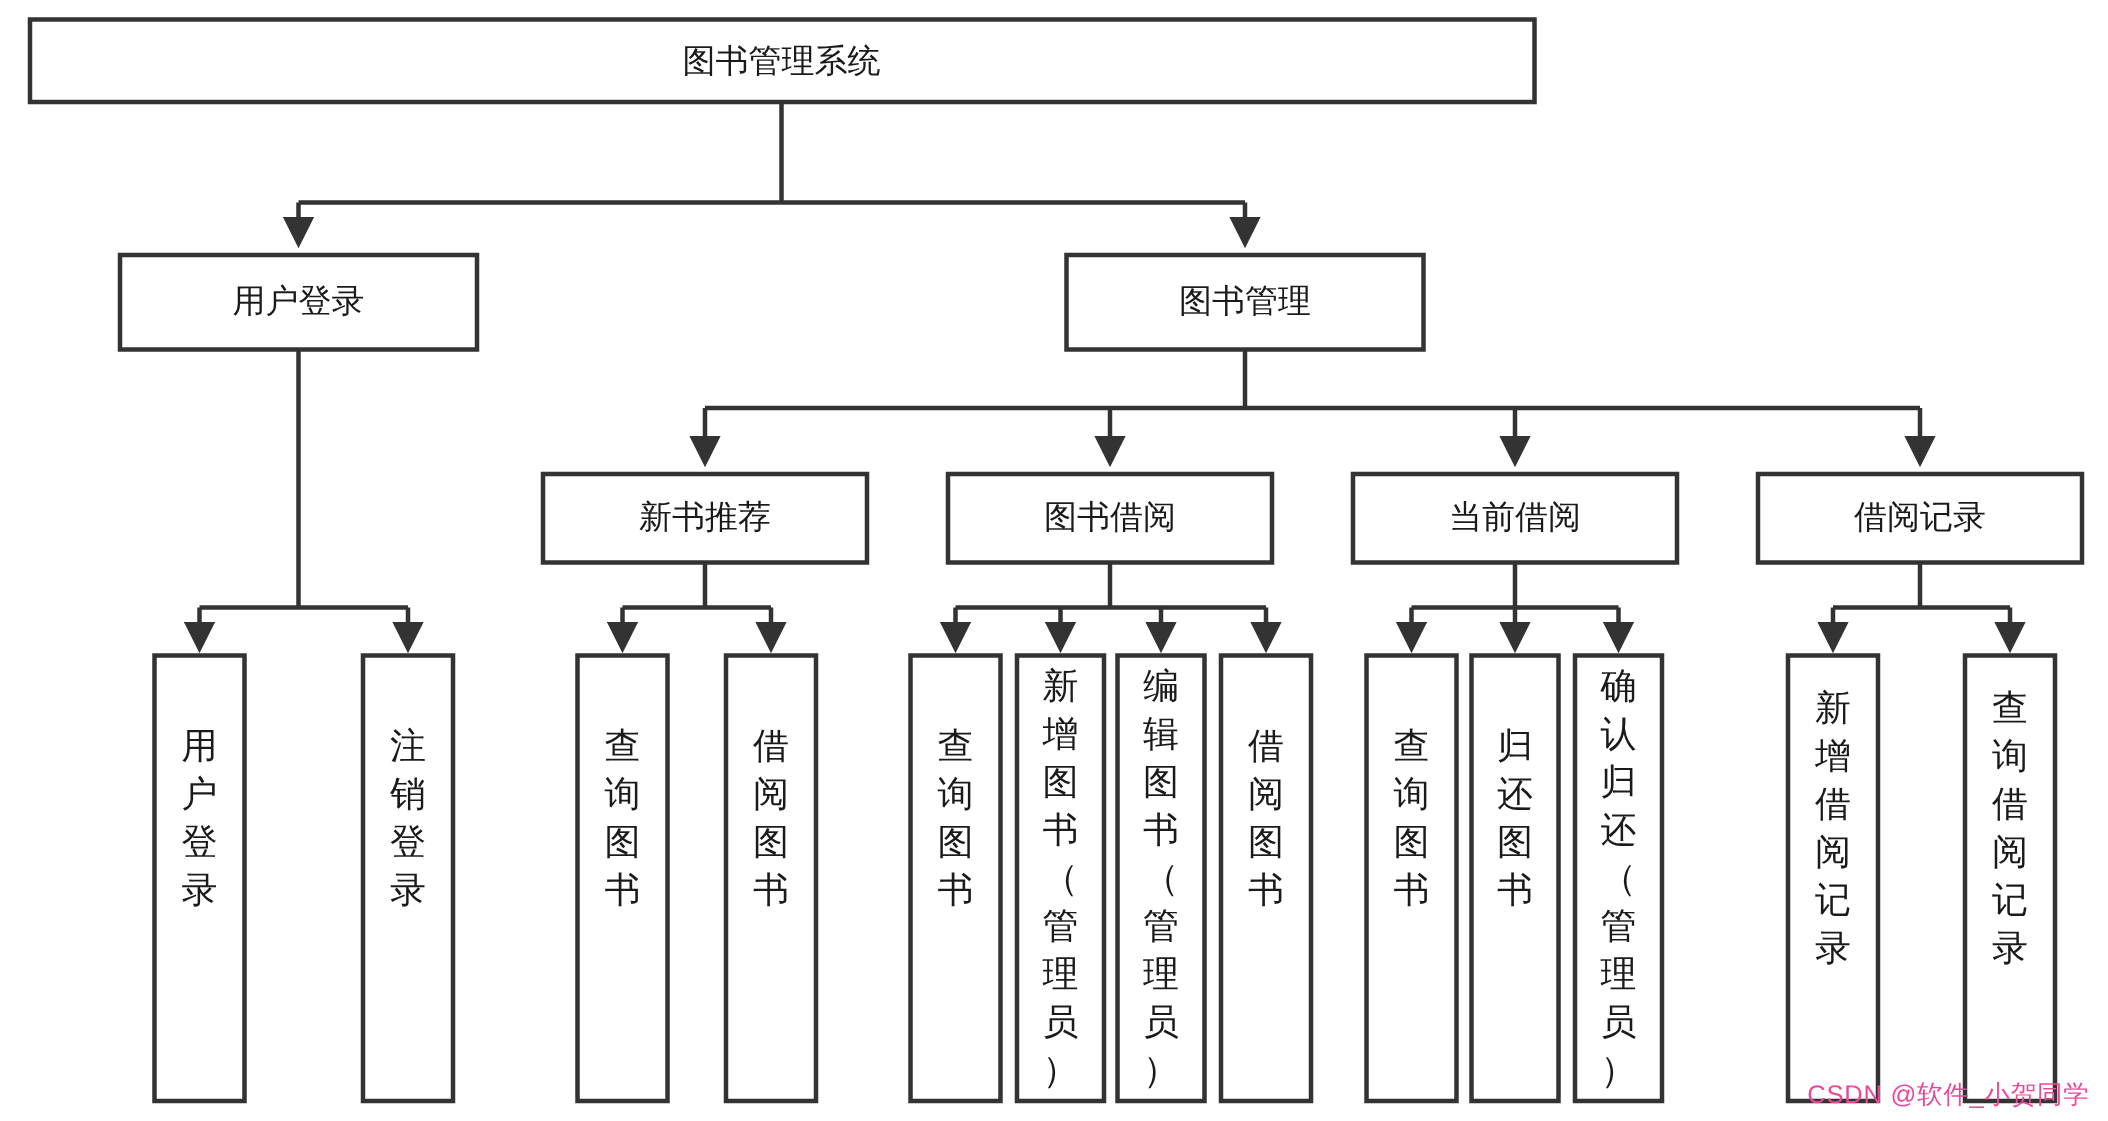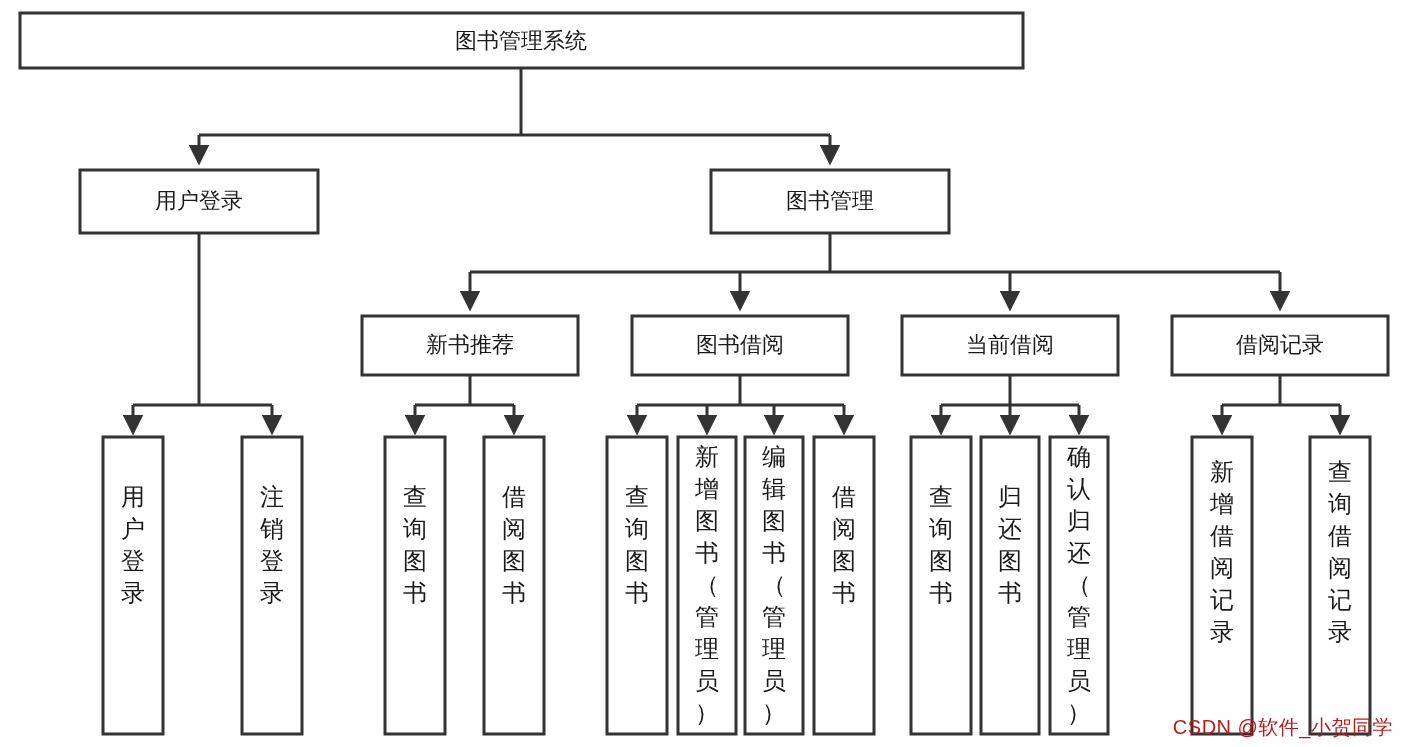--- a/index.html
+++ b/index.html
@@ -51,22 +51,22 @@
     fill: none;
   }
   .arrow-head {
     fill: #333333;
     stroke: none;
   }
   .watermark {
     position: absolute;
     right: 12px;
     bottom: 6px;
-    color: #b91c1c;
-    font-size: 20px;
+    color: #ec4899;
+    font-size: 17px;
     font-family: "Liberation Sans", "DejaVu Sans", sans-serif;
     white-space: nowrap;
     letter-spacing: 0.5px;
     pointer-events: none;
   }
 </style>
 </head>
 <body>
 
 <div id="diagram-root">

